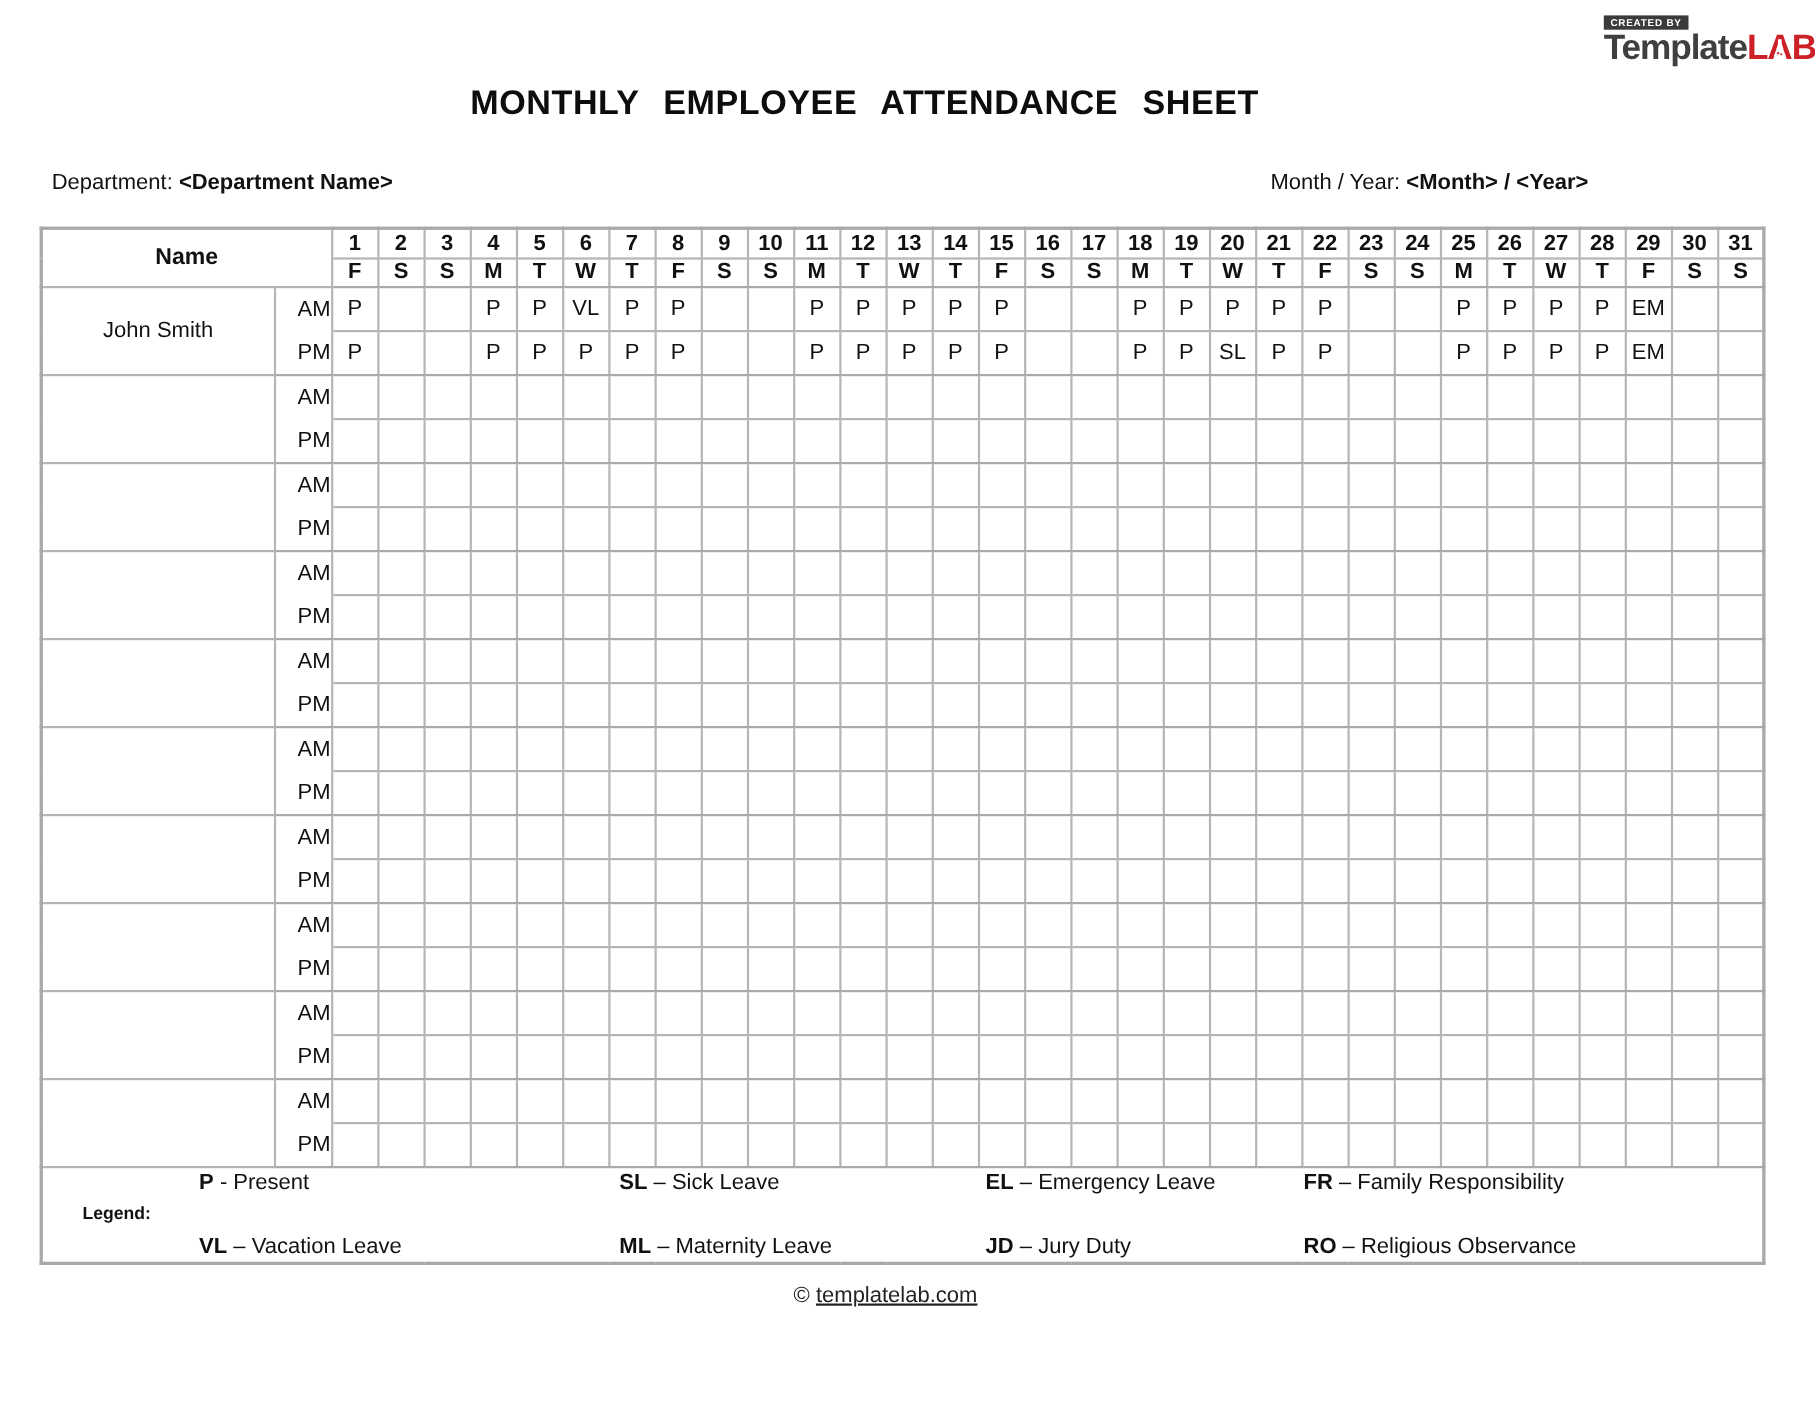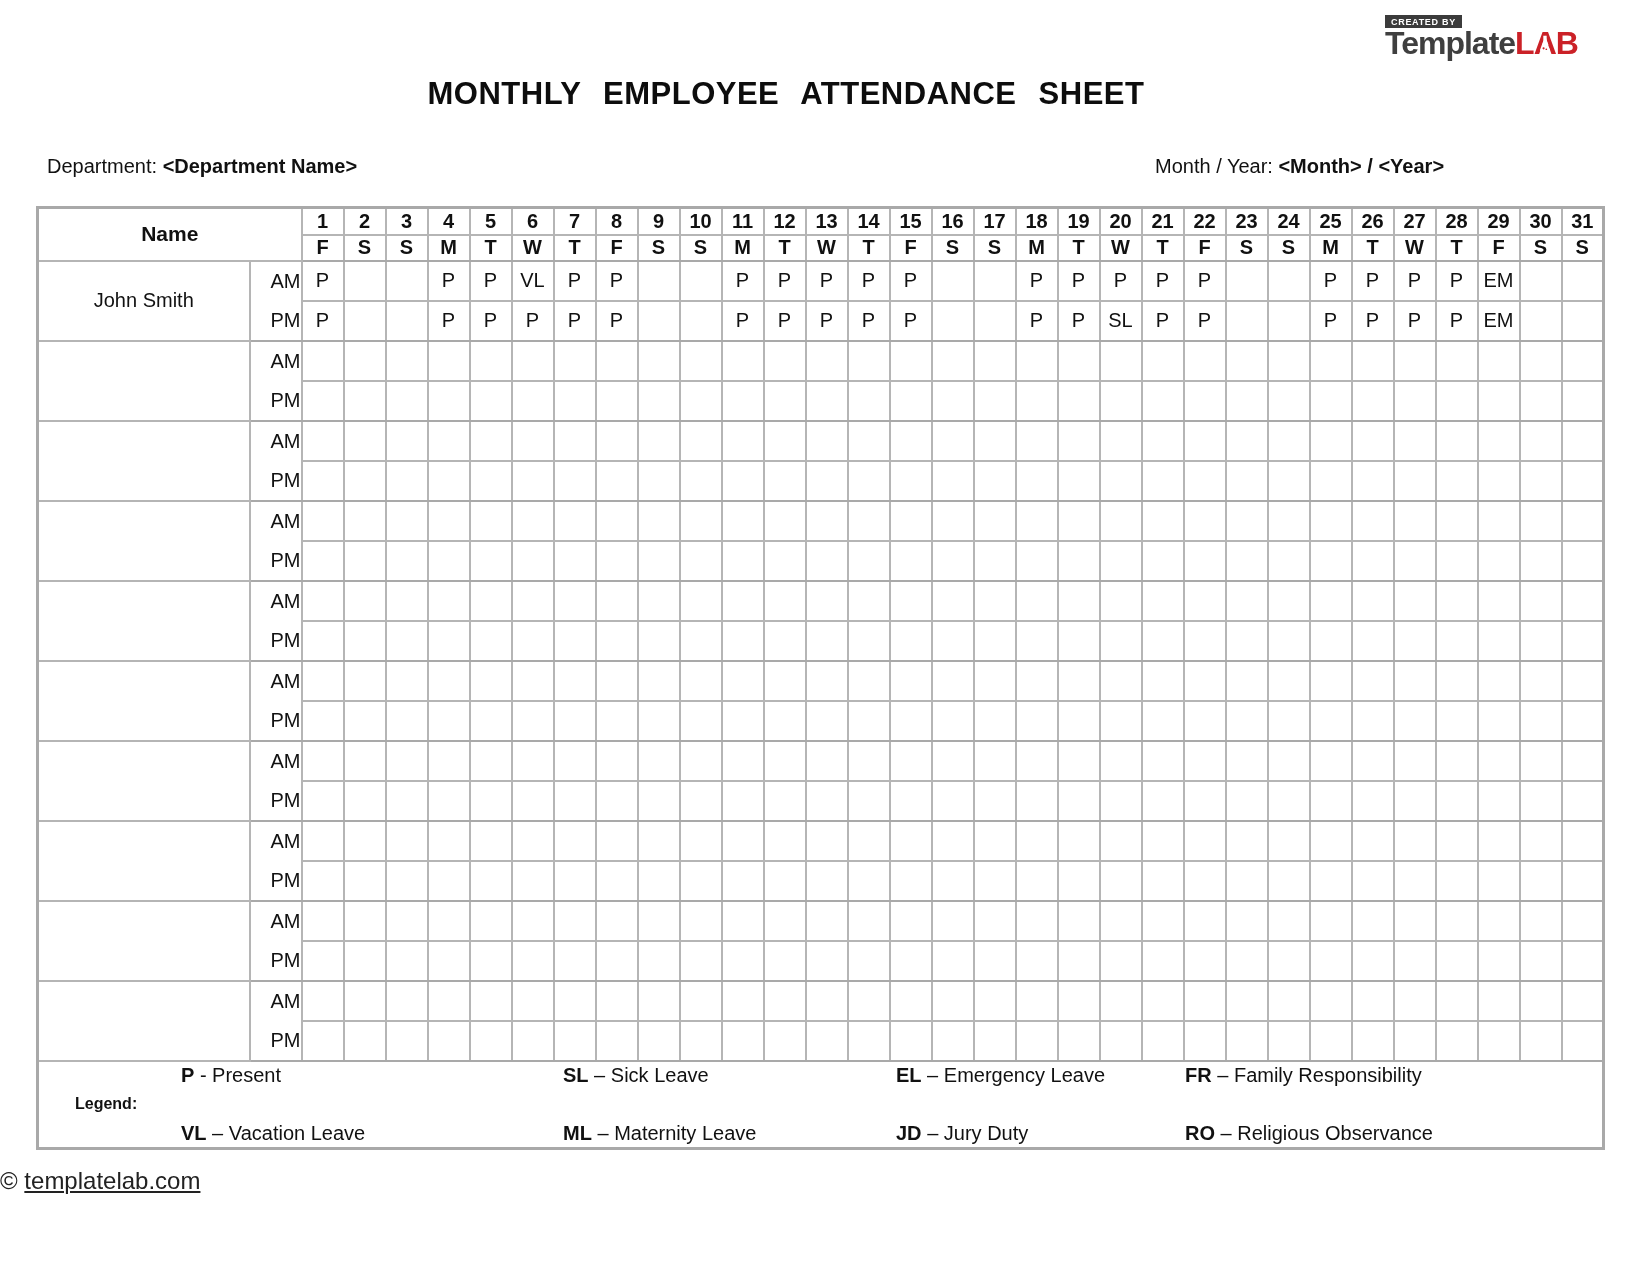--- a/index.html
+++ b/index.html
@@ -6,21 +6,21 @@
   body {
     width:1650px; height:1275px;
     background:#ffffff;
     font-family:"Liberation Sans", sans-serif;
     color:#111;
     position:relative;
     overflow:hidden;
   }
 
   
-  .logo { position:absolute; top:11px; left:1385px; }
+  .logo { position:absolute; top:11px; left:1458px; }
   .created-by {
     display:inline-block;
     background:#3b3b3b; color:#fff;
     font-size:9px; font-weight:bold; letter-spacing:.7px;
     padding:2px 6px 1px 6px;
   }
   .brand { font-size:32px; font-weight:bold; letter-spacing:-1px; line-height:1; color:#3f3f3f; margin-top:-2px; white-space:nowrap; }
   .brand .lab { color:#cb2127; position:relative; }
   .lab-a { position:relative; display:inline-block; }
   .flask { position:absolute; left:50%; top:54%; transform:translate(-50%,-50%); }
@@ -91,21 +91,21 @@
     padding-left:142px;
     align-content:center;
     height:100%;
     font-size:20px;
   }
   .lg-entry b { font-weight:bold; }
 
   
   .footer {
     position:absolute; top:1167px; left:0; width:1610px;
-    text-align:left; font-size:24px; color:#222;
+    text-align:center; font-size:20px; color:#222;
   }
   .footer a { color:#222; text-decoration:underline; cursor:pointer; }
 </style>
 </head>
 <body>
 
 <div class="logo">
   <div class="created-by">CREATED BY</div>
   <div class="brand">
     <span>Template</span><span class="lab"><span>L</span><span class="lab-a"><span>A</span><svg class="flask" width="12" height="17" viewBox="0 0 10 14">

